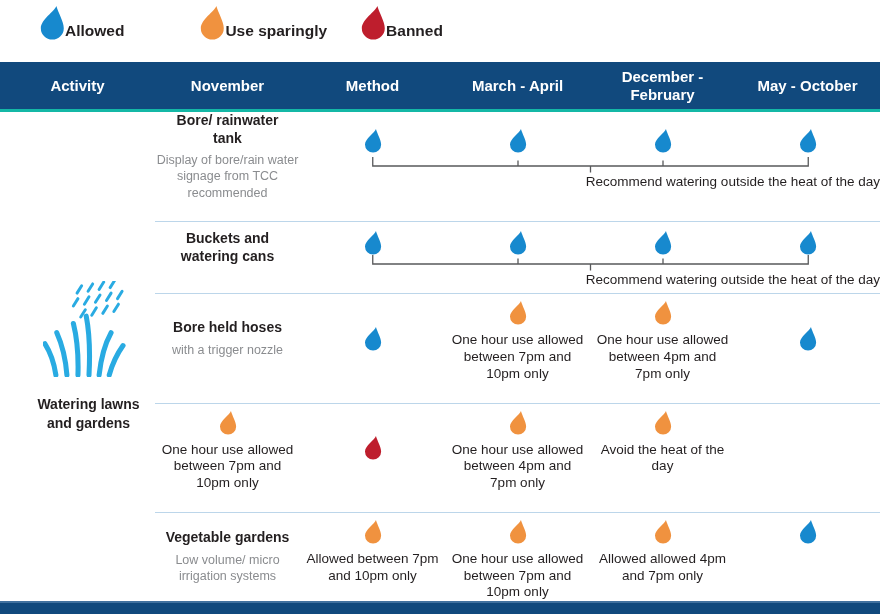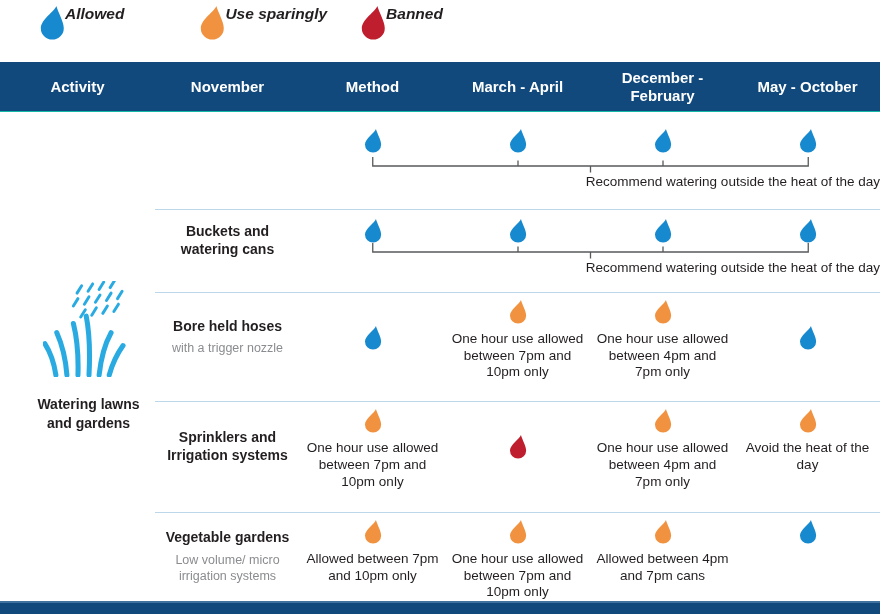--- a/index.html
+++ b/index.html
@@ -2,28 +2,28 @@
 <html><head>
 <meta charset="utf-8">
 <style>
   html,body{margin:0;padding:0;}
   body{
     width:880px;height:614px;overflow:hidden;background:#ffffff;
     font-family:"Liberation Sans",sans-serif;color:#231f20;position:relative;
   }
   
   .legend{height:62px;display:flex;align-items:center;padding-left:38px;box-sizing:border-box;}
-  .legend-item{display:flex;font-style:italic;}
+  .legend-item{display:flex;align-items:center;}
   .legend-item .drop{margin-right:16px;}
   .legend-item:nth-child(1){margin-right:74px;}
   .legend-item:nth-child(2){margin-right:32px;}
   .legend-label{font-weight:bold;font-size:15.5px;}
   
   .table-header{
-    height:50px;box-sizing:border-box;background:#11497d;border-bottom:1px solid #14b8a6;
+    height:50px;box-sizing:border-box;background:#11497d;border-bottom:3px solid #14b8a6;
     display:grid;grid-template-columns:155px 145px 145px 145px 145px 145px;
     align-items:center;text-align:center;color:#ffffff;font-weight:bold;font-size:15px;line-height:1.15;
   }
   .table-header .hcell{padding:0 10px;}
   
   .table-body{display:flex;height:489px;}
   .activity-col{width:155px;display:flex;flex-direction:column;align-items:center;justify-content:center;padding-left:22px;}
   .activity-label{font-weight:bold;font-size:14px;text-align:center;width:120px;line-height:1.3;margin-top:14px;}
   .rows{width:725px;display:flex;flex-direction:column;}
   .row{display:grid;grid-template-columns:145px 145px 145px 145px 145px;box-sizing:border-box;}
@@ -126,20 +126,24 @@
           <path d="M72,102 Q77,84 87,70"></path>
         </g>
       </svg>
     </span>
     <div class="activity-label">Watering lawns and gardens</div>
   </div>
 
   <div class="rows">
 
     <div class="row row-1">
+      <div class="method-cell">
+        <div class="method-title">Bore/ rainwater tank</div>
+        <div class="method-sub">Display of bore/rain water signage from TCC recommended</div>
+      </div>
       <div class="span-cell">
         <div class="drops-line">
           <span class="dcol">
               <span><span class="drop drop-allowed" style="color: rgb(23, 137, 206);">
     <svg viewBox="0 0 22 28" aria-hidden="true" width="19" height="25">
       <path fill="currentColor" d="M15,0.6 C13.6,4.8 2.3,11.8 2.3,18.6 a9.35,9.35 0 0 0 18.7,0 C21,13.4 16.3,5.6 15,0.6 Z"></path>
     </svg>
   </span></span>
             </span>
           <span class="dcol">
@@ -248,23 +252,20 @@
       <div class="cell middle">
         <span><span class="drop drop-allowed" style="color: rgb(23, 137, 206);">
     <svg viewBox="0 0 22 28" aria-hidden="true" width="19" height="25">
       <path fill="currentColor" d="M15,0.6 C13.6,4.8 2.3,11.8 2.3,18.6 a9.35,9.35 0 0 0 18.7,0 C21,13.4 16.3,5.6 15,0.6 Z"></path>
     </svg>
   </span></span>
       </div>
     </div>
 
     <div class="row row-4">
-      <div class="method-cell">
-        <div class="method-title">Sprinklers and Irrigation systems</div>
-      </div>
       <div class="cell top">
         <span><span class="drop drop-use-sparingly" style="color: rgb(240, 146, 63);">
     <svg viewBox="0 0 22 28" aria-hidden="true" width="19" height="25">
       <path fill="currentColor" d="M15,0.6 C13.6,4.8 2.3,11.8 2.3,18.6 a9.35,9.35 0 0 0 18.7,0 C21,13.4 16.3,5.6 15,0.6 Z"></path>
     </svg>
   </span></span>
         <div class="cell-note">One hour use allowed between 7pm and 10pm only</div>
       </div>
       <div class="cell middle">
         <span><span class="drop drop-banned" style="color: rgb(190, 30, 45);">
@@ -311,21 +312,21 @@
     </svg>
   </span></span>
         <div class="cell-note">One hour use allowed between 7pm and 10pm only</div>
       </div>
       <div class="cell top">
         <span><span class="drop drop-use-sparingly" style="color: rgb(240, 146, 63);">
     <svg viewBox="0 0 22 28" aria-hidden="true" width="19" height="25">
       <path fill="currentColor" d="M15,0.6 C13.6,4.8 2.3,11.8 2.3,18.6 a9.35,9.35 0 0 0 18.7,0 C21,13.4 16.3,5.6 15,0.6 Z"></path>
     </svg>
   </span></span>
-        <div class="cell-note">Allowed between 4pm and 7pm cans</div>
+        <div class="cell-note">Allowed allowed 4pm and 7pm only</div>
       </div>
       <div class="cell top">
         <span><span class="drop drop-allowed" style="color: rgb(23, 137, 206);">
     <svg viewBox="0 0 22 28" aria-hidden="true" width="19" height="25">
       <path fill="currentColor" d="M15,0.6 C13.6,4.8 2.3,11.8 2.3,18.6 a9.35,9.35 0 0 0 18.7,0 C21,13.4 16.3,5.6 15,0.6 Z"></path>
     </svg>
   </span></span>
       </div>
     </div>
 

